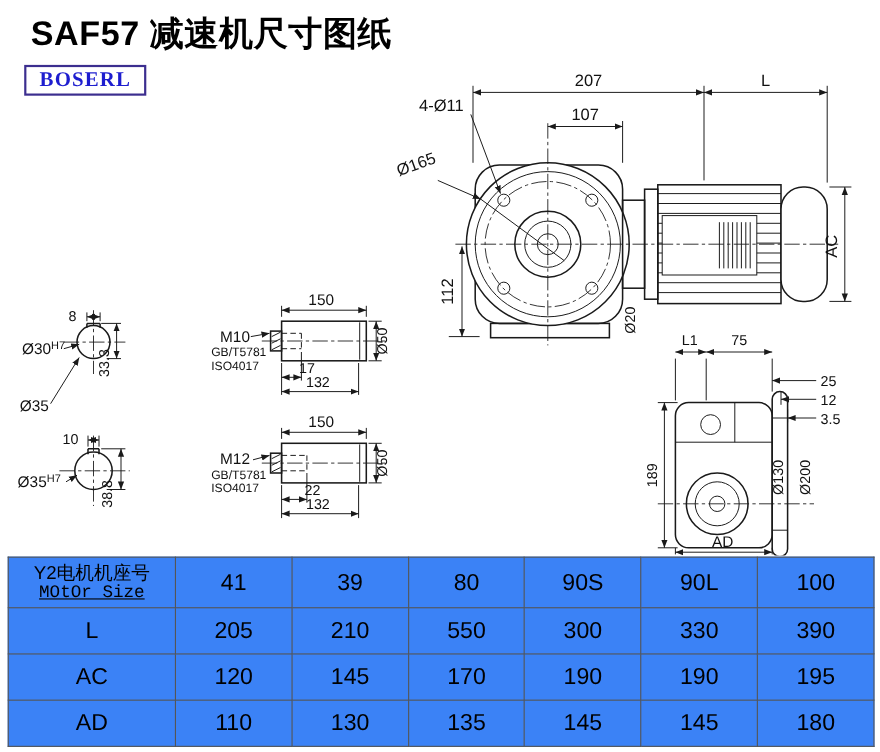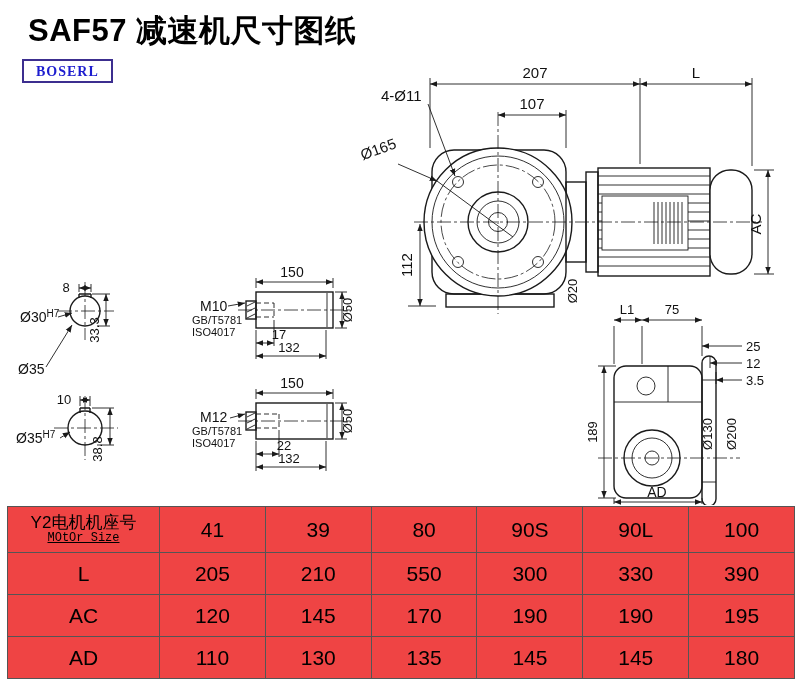--- a/index.html
+++ b/index.html
@@ -1,37 +1,37 @@
 <!DOCTYPE html>
 <html><head>
 <meta charset="utf-8">
 <style>
   * { margin:0; padding:0; box-sizing:border-box; }
   html,body { width:800px; height:684px; background:#fff; font-family:"Liberation Sans",sans-serif; color:#111; }
   .page { position:relative; width:800px; height:684px; background:#fff; overflow:hidden;padding-left:32px; }
   .title { position:absolute; left:28px; top:10px; font-size:31px; font-weight:bold; letter-spacing:.5px; color:#000; }
   .logo-box { position:absolute; left:22px; top:59px; border:2px solid #3c2e8f; padding:1px 12px; background:#fff; }
-  .logo-box span { color:#1d1dcf; font-family:"Liberation Serif",serif; font-weight:bold; font-size:14px; letter-spacing:1px; }
+  .logo-box span { color:#1d1dcf; font-family:"Liberation Serif",serif; font-weight:bold; font-size:19px; letter-spacing:1px; }
   svg.drawing { position:absolute; left:0; top:0; }
   svg text { font-family:"Liberation Sans",sans-serif; font-size:15px; fill:#111; }
   svg text.s13 { font-size:13px; }
   svg text.s14 { font-size:14px; }
   svg text.s11 { font-size:11px; }
   .thick { stroke:#1a1a1a; stroke-width:1.4; fill:none; }
   .thin  { stroke:#1a1a1a; stroke-width:.9; fill:none; }
   .cl    { stroke:#1a1a1a; stroke-width:.8; fill:none; stroke-dasharray:14 3 3 3; }
   .hid   { stroke:#1a1a1a; stroke-width:.9; fill:none; stroke-dasharray:5 3; }
   .wfill { fill:#fff; }
-  table.dim-table { position:absolute; left:7px; top:506px; width:788px; border-collapse:collapse; table-layout:fixed; background:#ef4444; }
+  table.dim-table { position:absolute; left:7px; top:506px; width:788px; border-collapse:collapse; table-layout:fixed; background:#3b82f6; }
   table.dim-table td, table.dim-table th { border:1px solid #555; text-align:center; vertical-align:middle; font-weight:normal; font-size:21px; color:#000; }
   table.dim-table tr.hdr { height:46px; }
   table.dim-table tr.r { height:42px; }
   td.first, th.first { font-size:17px; }
   .cn { font-size:17px; line-height:1.15; }
-  .en { font-family:"Liberation Mono",monospace; font-size:12px; text-decoration:underline; line-height:1.15; }
+  .en { font-family:"Liberation Mono",monospace; font-size:16px; text-decoration:underline; line-height:1.15; }
   .rowlab { font-size:20px; }
 </style>
 </head>
 <body>
 
 <div class="page">
 
   <div class="title">SAF57 减速机尺寸图纸</div>
   <div class="logo-box">
     <span>BOSERL</span>

